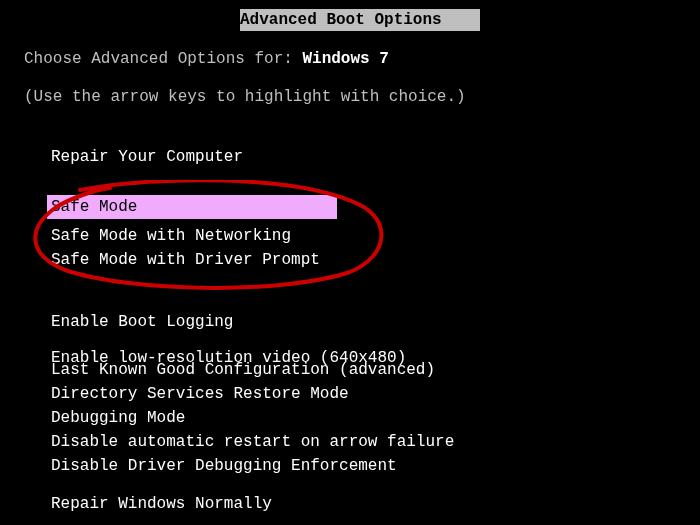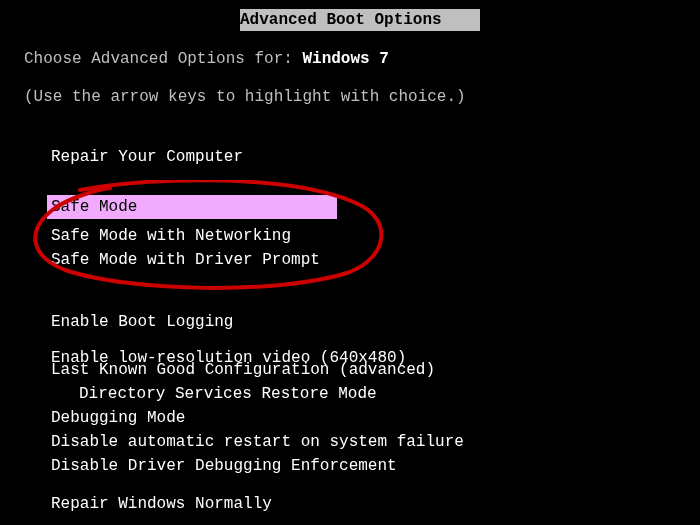--- a/index.html
+++ b/index.html
@@ -61,21 +61,21 @@
       height: 110px;
       pointer-events: none;
     }
     .group1-0 { top: 145px; }
     .group2-0 { top: 195px; }
     .group2-1 { top: 224px; }
     .group2-2 { top: 248px; }
     .group3-0 { top: 310px; }
     .group3-1 { top: 334px; margin-top: 12px; }
     .group3-2 { top: 358px; }
-    .group3-3 { top: 382px; margin-left: 28px; }
+    .group3-3 { top: 382px; }
     .group3-4 { top: 406px; }
     .group3-5 { top: 430px; }
     .group3-6 { top: 454px; }
     .group4-0 { top: 492px; }
   </style>
 </head>
 <body>
 
 <div class="title-bar">Advanced Boot Options</div>
 
@@ -88,21 +88,21 @@
 
 <div class="menu-item selected group2-0">Safe Mode</div>
 <div class="menu-item group2-1">Safe Mode with Networking</div>
 <div class="menu-item group2-2">Safe Mode with Driver Prompt</div>
 
 <div class="menu-item group3-0">Enable Boot Logging</div>
 <div class="menu-item group3-1">Enable low-resolution video (640x480)</div>
 <div class="menu-item group3-2">Last Known Good Configuration (advanced)</div>
 <div class="menu-item group3-3">Directory Services Restore Mode</div>
 <div class="menu-item group3-4">Debugging Mode</div>
-<div class="menu-item group3-5">Disable automatic restart on system failure</div>
+<div class="menu-item group3-5">Disable automatic restart on arrow failure</div>
 <div class="menu-item group3-6">Disable Driver Debugging Enforcement</div>
 
 <div class="menu-item group4-0">Repair Windows Normally</div>
 
 <svg class="highlight-ellipse" viewBox="0 0 370 110" xmlns="http://www.w3.org/2000/svg">
   <path d="M 60 10 
            C 140 -5, 280 -5, 340 25
            C 370 40, 370 75, 330 92
            C 260 115, 110 112, 45 90
            C 10 76, 5 50, 35 28

